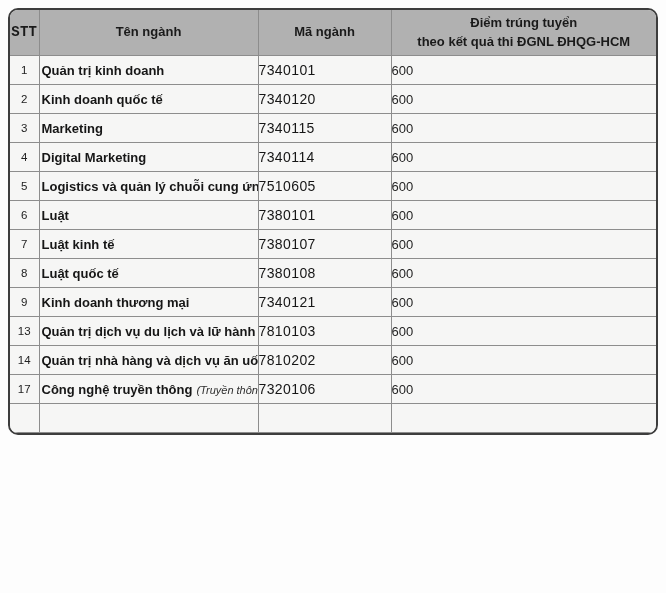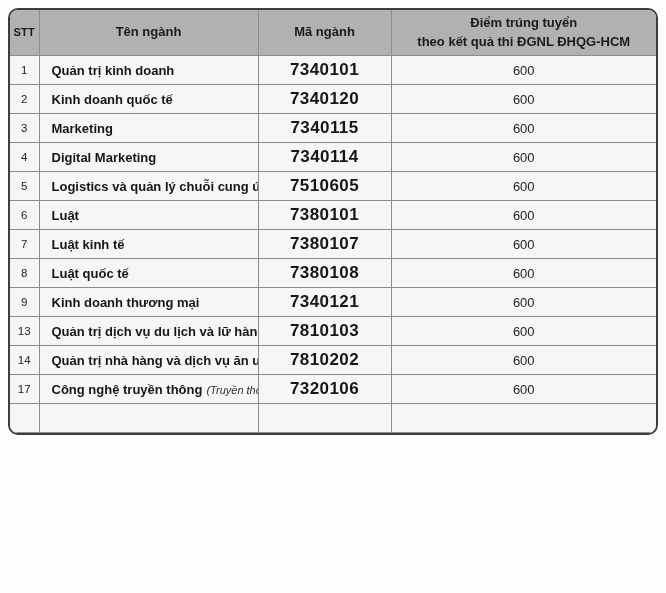--- a/index.html
+++ b/index.html
@@ -34,37 +34,37 @@
   thead th {
     background: #b1b1b1;
     height: 45px;
     font-size: 13px;
     font-weight: bold;
     text-align: center;
     vertical-align: middle;
     line-height: 1.4;
     color: #1a1a1a;
   }
-  thead th.stt { font-size: 11px; letter-spacing: .3px; }
+  thead th.stt { font-size: 14px; letter-spacing: .3px; font-family: Liberation Mono, monospace; }
   tbody td {
     height: 28px;
     background: #f6f6f5;
     vertical-align: middle;
   }
   td.stt   { text-align: center; font-size: 11.5px; color: #222; }
-  td.name  { font-weight: bold; font-size: 13px; padding-left: 12px; white-space: nowrap; overflow: hidden; }
+  td.name  { font-weight: bold; font-size: 13px; padding-left: 2px; white-space: nowrap; overflow: hidden; }
   td.name .note {
     font-weight: normal;
     font-style: italic;
     font-size: 11px;
     color: #2e2e2e;
   }
   td.name .note:not(:empty) { margin-left: 4px; }
-  td.code  { text-align: center; font-weight: bold; font-size: 17px; letter-spacing: .4px; }
-  td.score { text-align: center; font-size: 13px; color: #1f1f1f; }
+  td.code  { text-align: left; font-weight: normal; font-size: 14px; letter-spacing: .4px; }
+  td.score { text-align: left; font-size: 13px; color: #1f1f1f; }
 </style>
 </head>
 <body>
 
 <div class="table-wrap">
   <table>
     <colgroup>
       <col class="c-stt">
       <col class="c-name">
       <col class="c-code">

